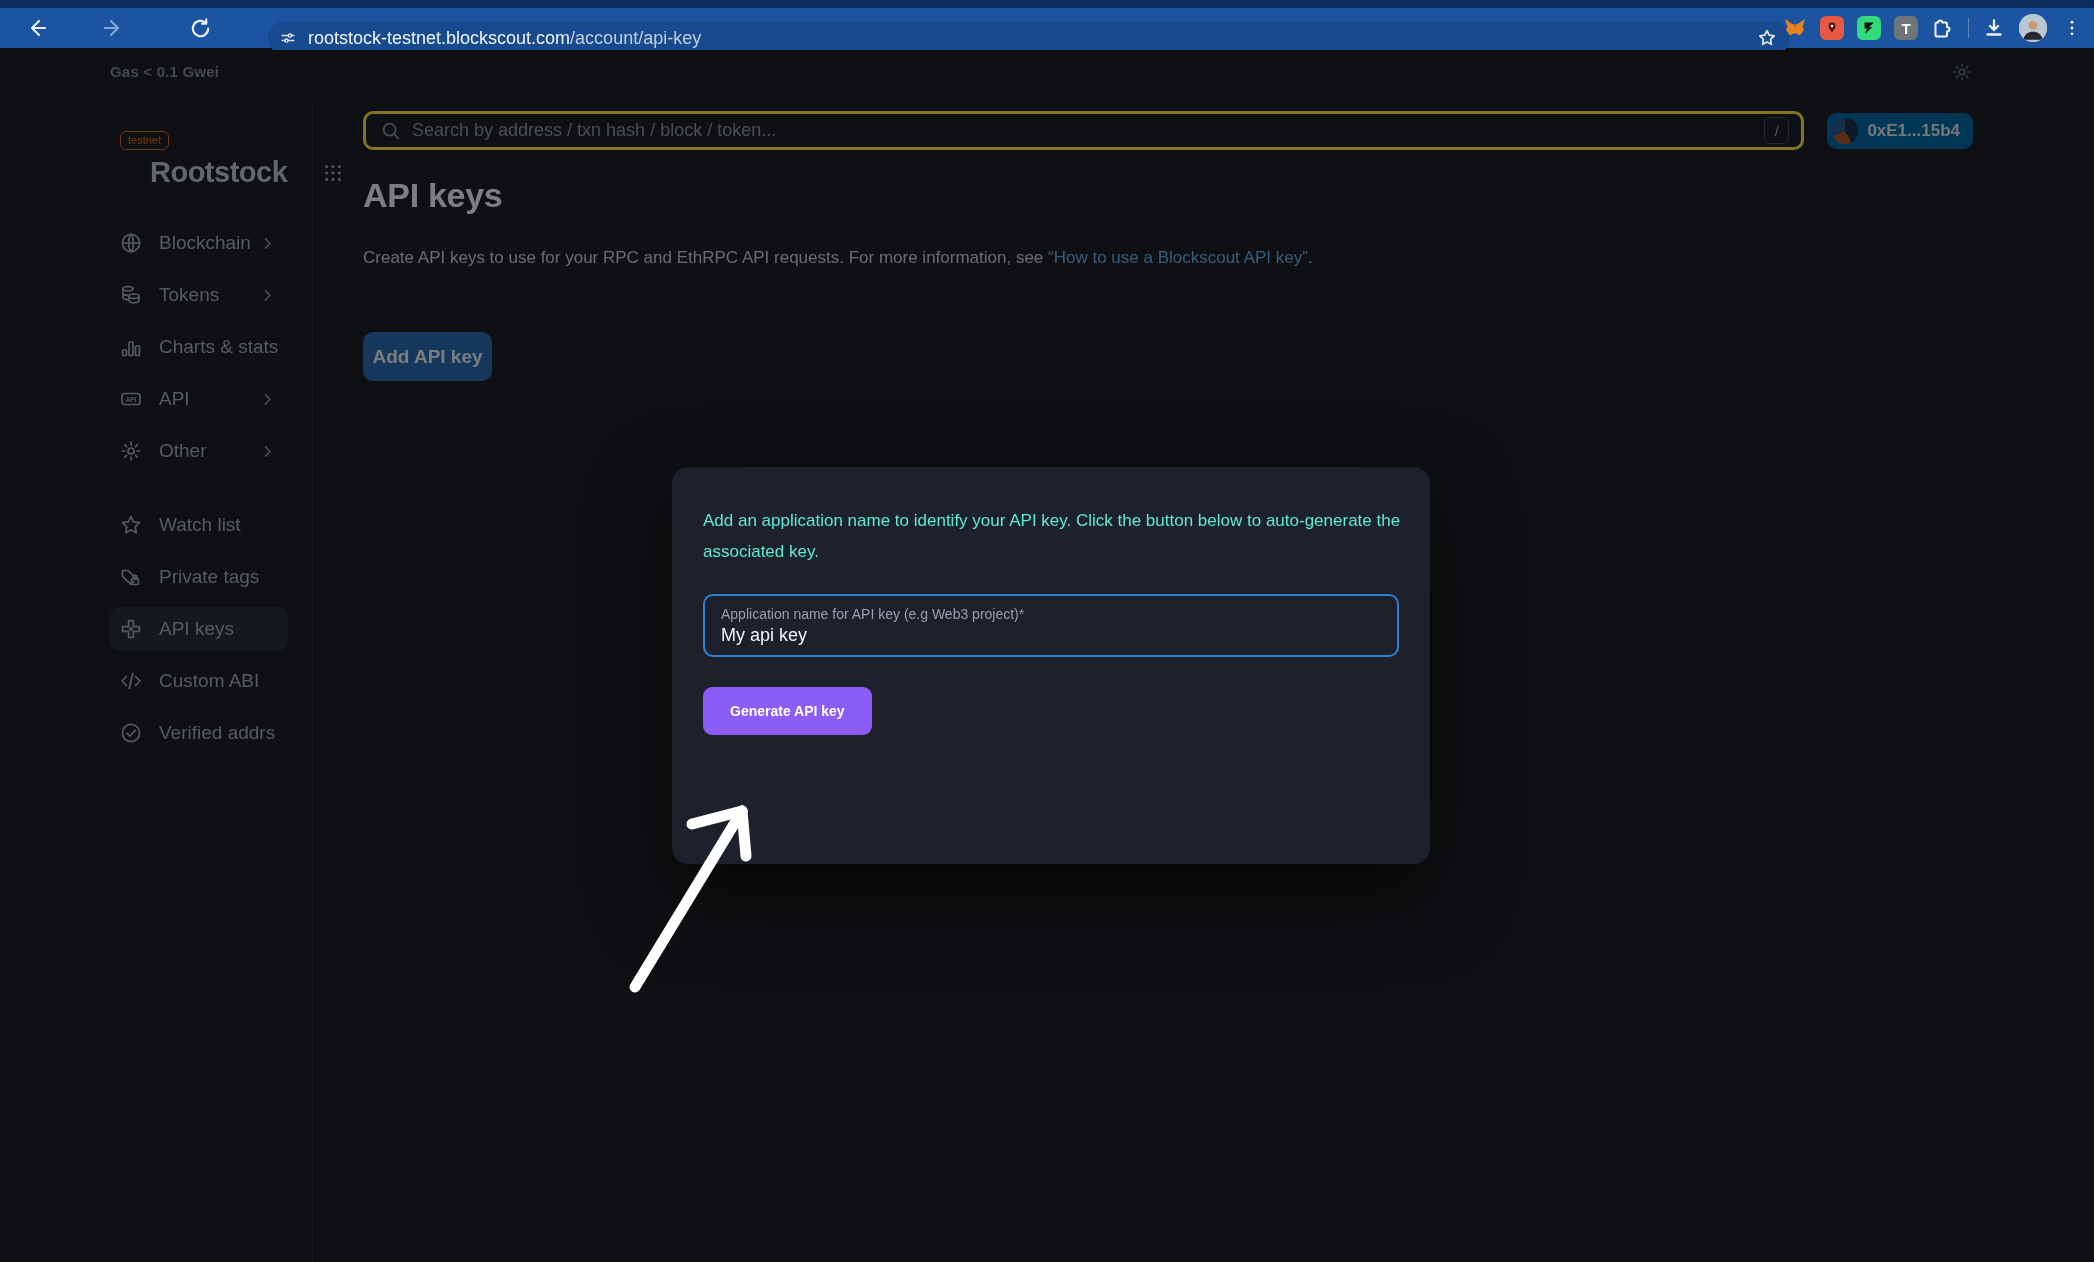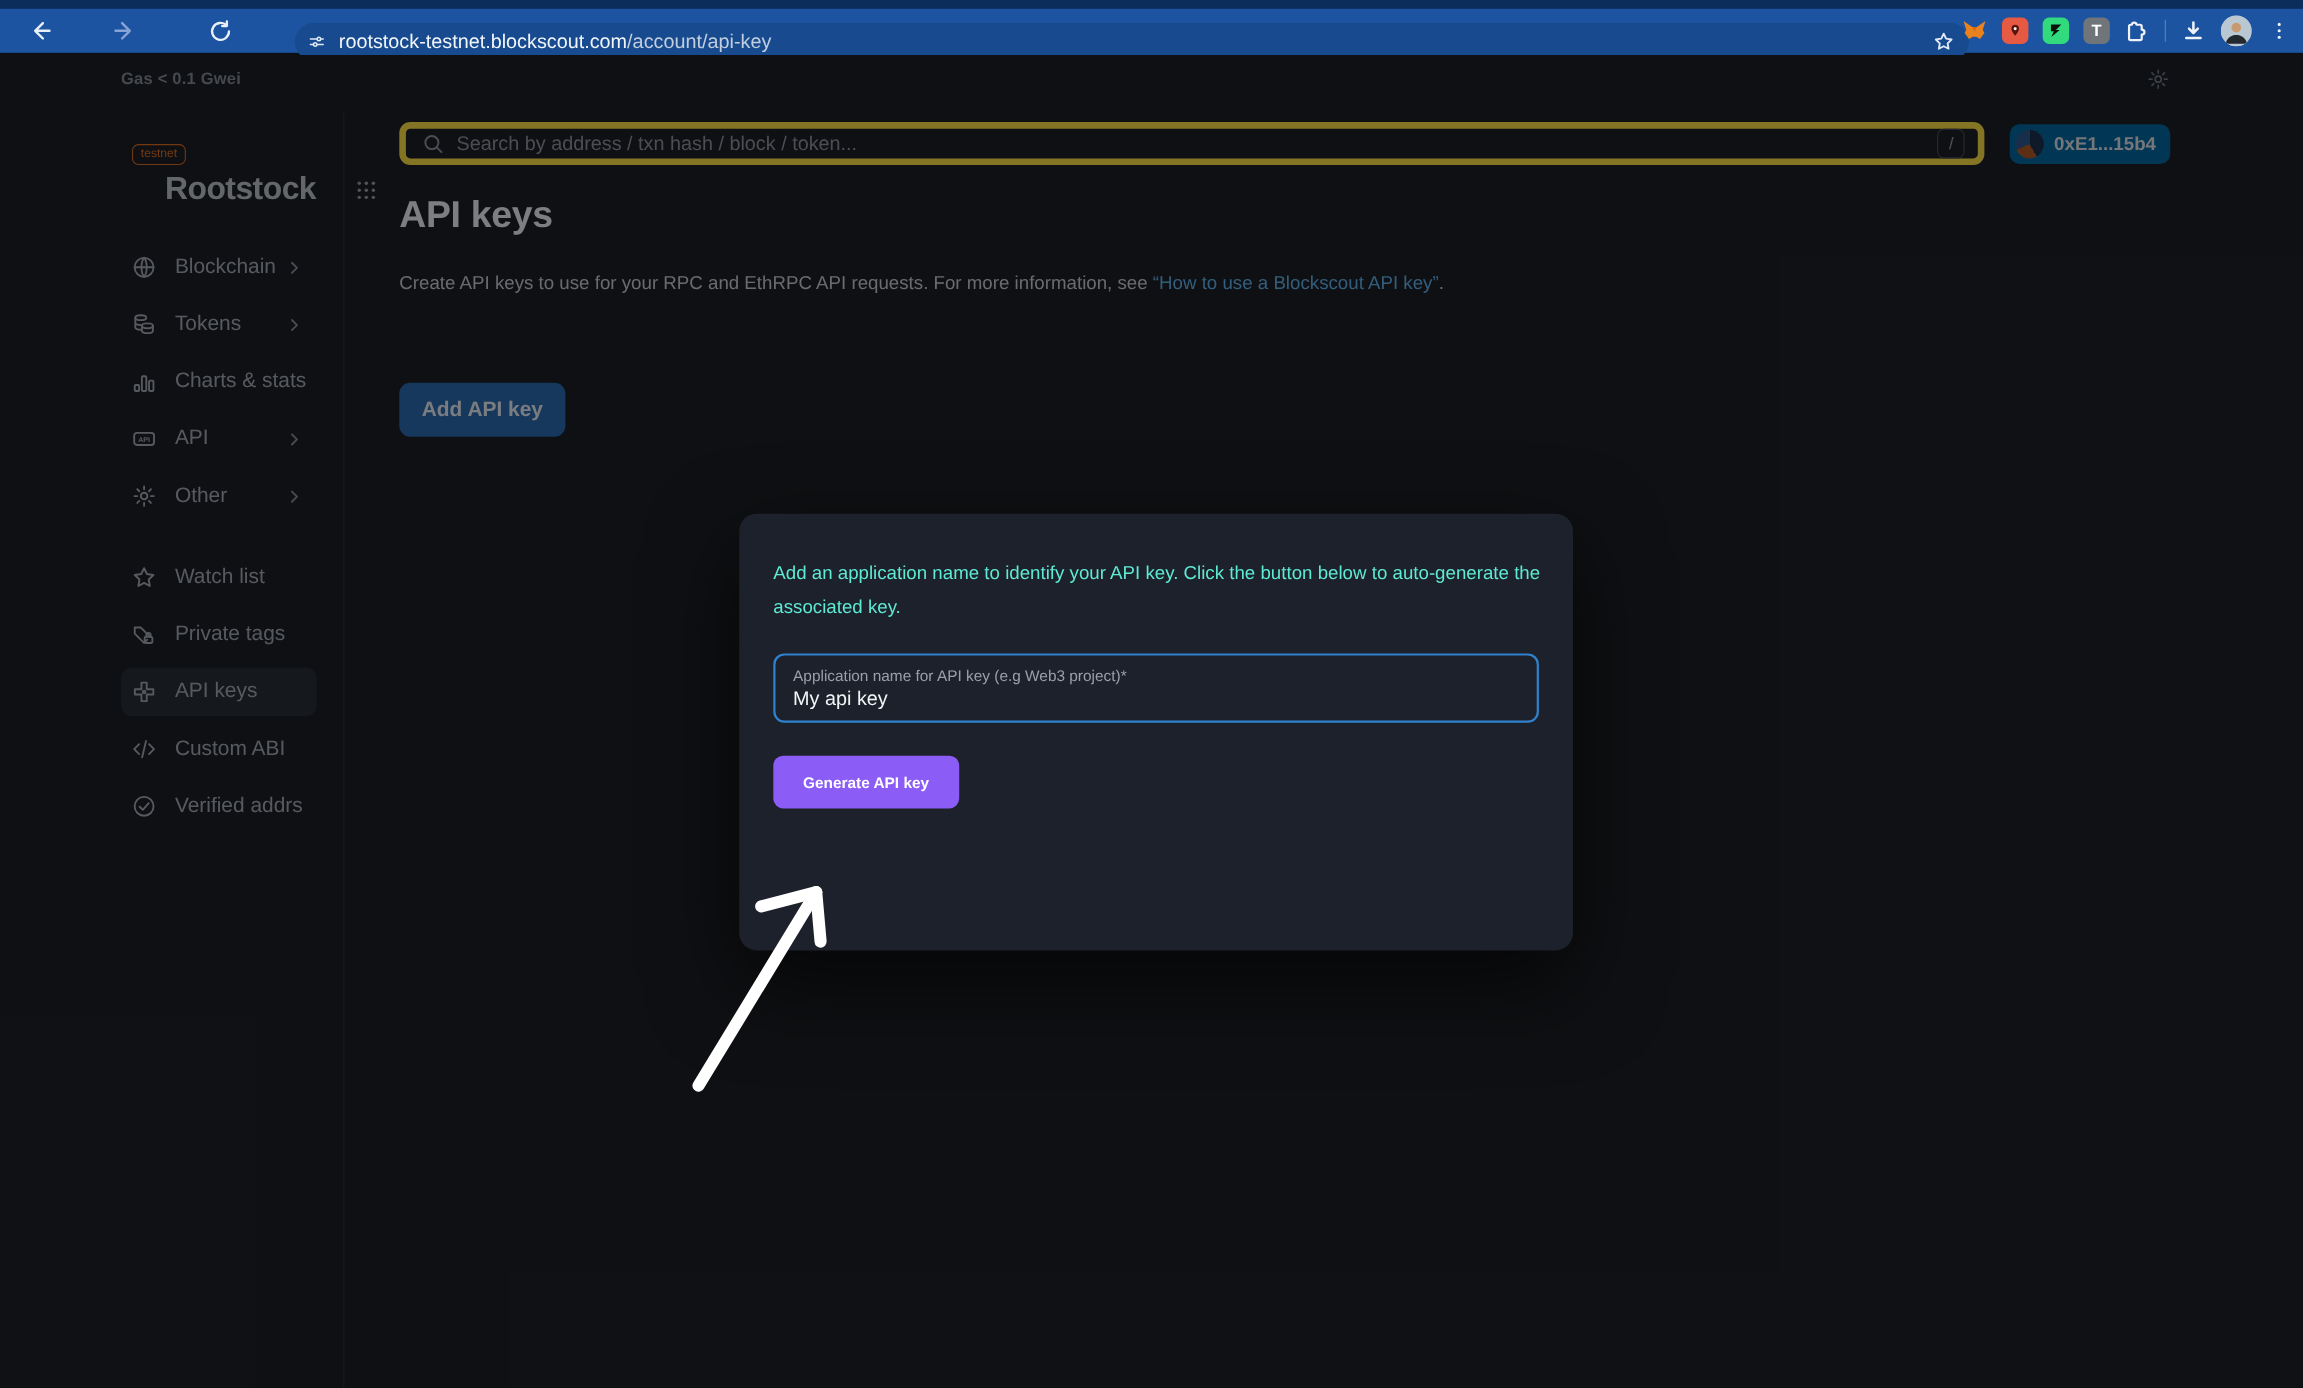--- a/index.html
+++ b/index.html
@@ -45,32 +45,32 @@
   .nav.second { margin-top: 30px; }
   .nav-item { display: flex; align-items: center; height: 44px; margin-bottom: 8px; padding: 0 12px 0 9px; border-radius: 10px; color: #a6acb6; font-size: 19px; cursor: pointer; }
   .nav-item.active { background: #2a2f37; }
   .ni { width: 24px; height: 24px; flex: none; }
   .nl { margin-left: 16px; white-space: nowrap; }
   .chev { width: 17px; height: 17px; margin-left: auto; color: #8a909a; }
   .icn { stroke: currentColor; fill: none; stroke-width: 1.7; stroke-linecap: round; stroke-linejoin: round; }
 
   .main { position: absolute; left: 313px; top: 43px; right: 0; bottom: 0; padding: 18px 121px 0 50px; }
   .search-row { display: flex; align-items: center; }
-  .search { flex: 1; height: 39px; border: 6px solid #fde047; border-radius: 10px; display: flex; align-items: center; padding: 0 12px 0 14px; color: #8f959e; }
+  .search { flex: 1; height: 39px; border: 3px solid #fde047; border-radius: 10px; display: flex; align-items: center; padding: 0 12px 0 14px; color: #8f959e; }
   .search-input { flex: 1; margin-left: 10px; background: transparent; border: none; outline: none; color: #e8ebef; font-size: 18px; }
   .search-input::placeholder { color: #8f959e; }
   .kbd { width: 25px; height: 27px; border: 1px solid #4a505a; border-radius: 6px; display: flex; align-items: center; justify-content: center; font-size: 15px; color: #9aa0ab; flex: none; }
   .account { margin-left: 23px; height: 36px; background: #0369a1; border: none; border-radius: 9px; display: flex; align-items: center; padding: 0 13px 0 5px; gap: 9px; cursor: pointer; }
   .avatar-pie { width: 26px; height: 26px; border-radius: 50%; background: conic-gradient(from 0deg, #1c3350 0deg 150deg, #b05a2a 150deg 245deg, #2d5b8e 245deg 360deg); }
   .addr { font-size: 17px; font-weight: 700; color: #dfe3e9; }
 
   .page-title { margin-top: 26px; font-size: 34px; font-weight: 600; color: #eef1f5; letter-spacing: -0.3px; }
   .page-desc { margin-top: 33px; font-size: 17px; color: #c9ced5; }
   .desc-link { color: #63b3ed; cursor: pointer; }
-  .add-btn { margin-top: 80px; width: 151px; height: 49px; background: #2b6cb0; border: none; border-radius: 10px; color: #e9eef5; font-size: 19px; font-weight: 700; cursor: pointer; }
+  .add-btn { margin-top: 64px; width: 129px; height: 49px; background: #2b6cb0; border: none; border-radius: 10px; color: #e9eef5; font-size: 19px; font-weight: 700; cursor: pointer; }
 
   
   .overlay { position: absolute; inset: 0; background: rgba(0,0,0,0.48); z-index: 40; }
   .modal { position: absolute; left: 672px; top: 417px; width: 758px; height: 397px; background: #1d212b; border-radius: 16px; box-shadow: 0 30px 80px rgba(0,0,0,0.65); z-index: 50; }
   .modal-head { display: flex; align-items: flex-start; padding: 34px 36px 0 31px; }
   .modal-title { font-size: 26px; font-weight: 600; color: #f0f3f7; }
   .close-btn { margin-left: auto; margin-top: 2px; background: none; border: none; color: #a5abb5; cursor: pointer; padding: 4px; }
   .modal-body { margin: 38px 24px 0 31px; font-size: 17px; line-height: 31px; color: #5eead4; }
   .input-wrap { margin: 27px 31px 0; height: 63px; border: 2px solid #3182ce; border-radius: 10px; padding: 10px 16px 0; cursor: text; }
   .input-label { font-size: 14px; color: #98a0ab; }

